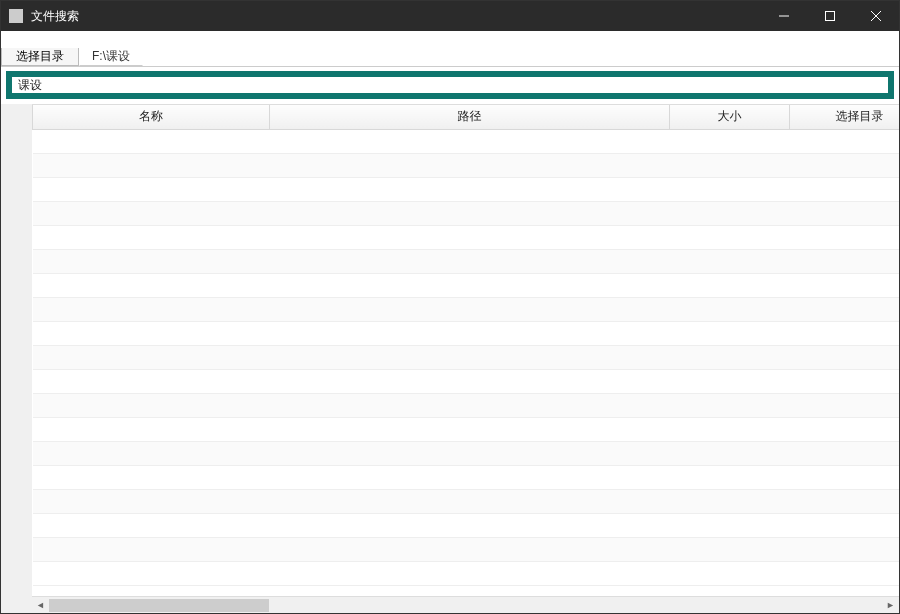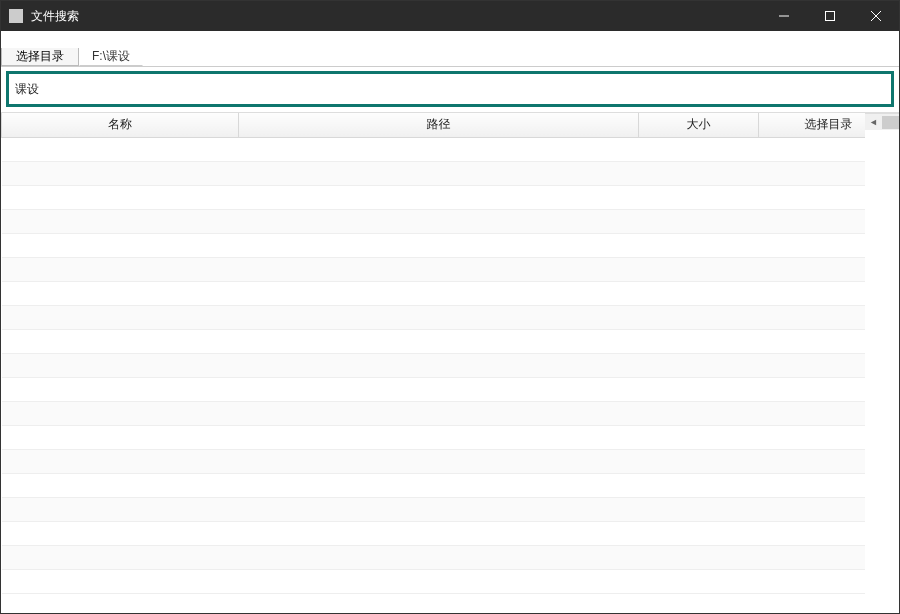--- a/index.html
+++ b/index.html
@@ -83,34 +83,35 @@
       font-size: 12px;
       color: #333;
     }
     .search-area {
       padding: 4px 5px 5px 5px;
       background: #fff;
     }
     .search-input {
       width: 100%;
       height: 22px;
-      border: 3px solid #0f766e;
+      border: 6px solid #0f766e;
       outline: none;
-      padding: 15px 6px;
+      padding: 8px 6px;
       font-size: 12px;
       font-family: inherit;
       color: #222;
     }
     .table-container {
       flex: 1;
       background: #fff;
       overflow: hidden;
       display: flex;
-      flex-direction: row;
+      flex-direction: column;
       border-top: 1px solid #ddd;
+      margin-left: 31px;
     }
     .table-wrapper {
       flex: 1;
       overflow: auto;
     }
     table {
       border-collapse: collapse;
       width: 100%;
       table-layout: fixed;
     }

